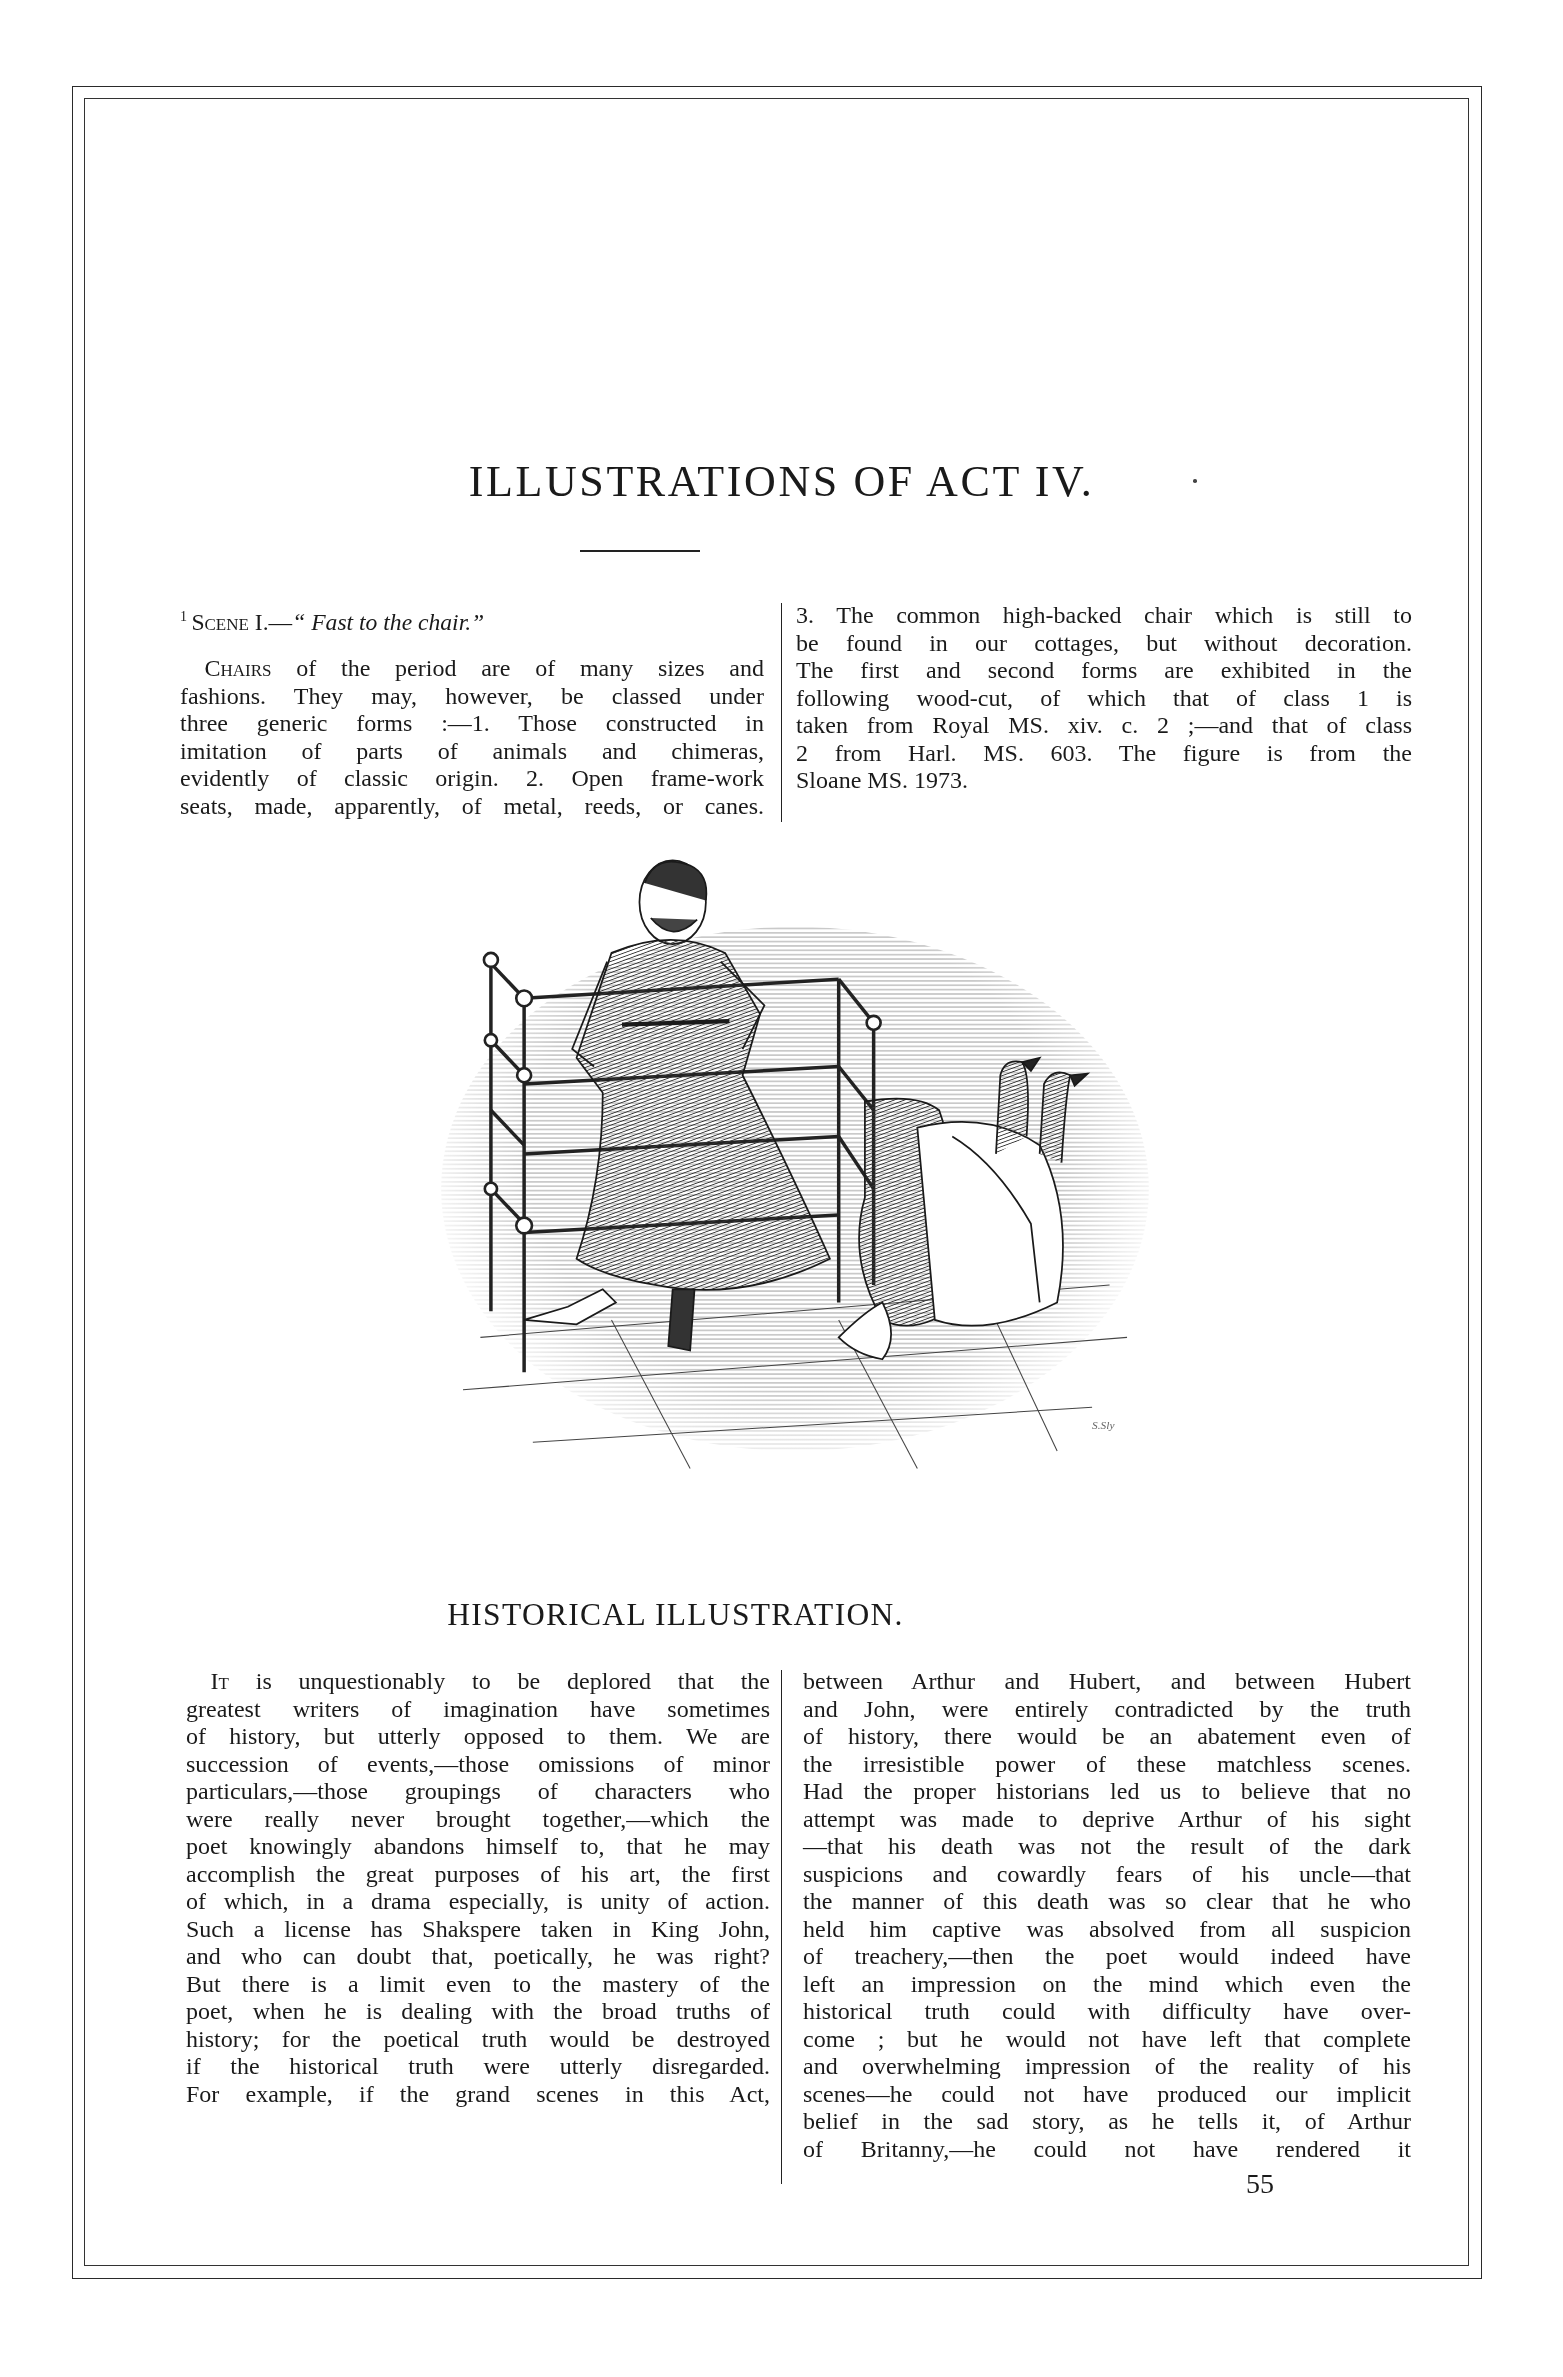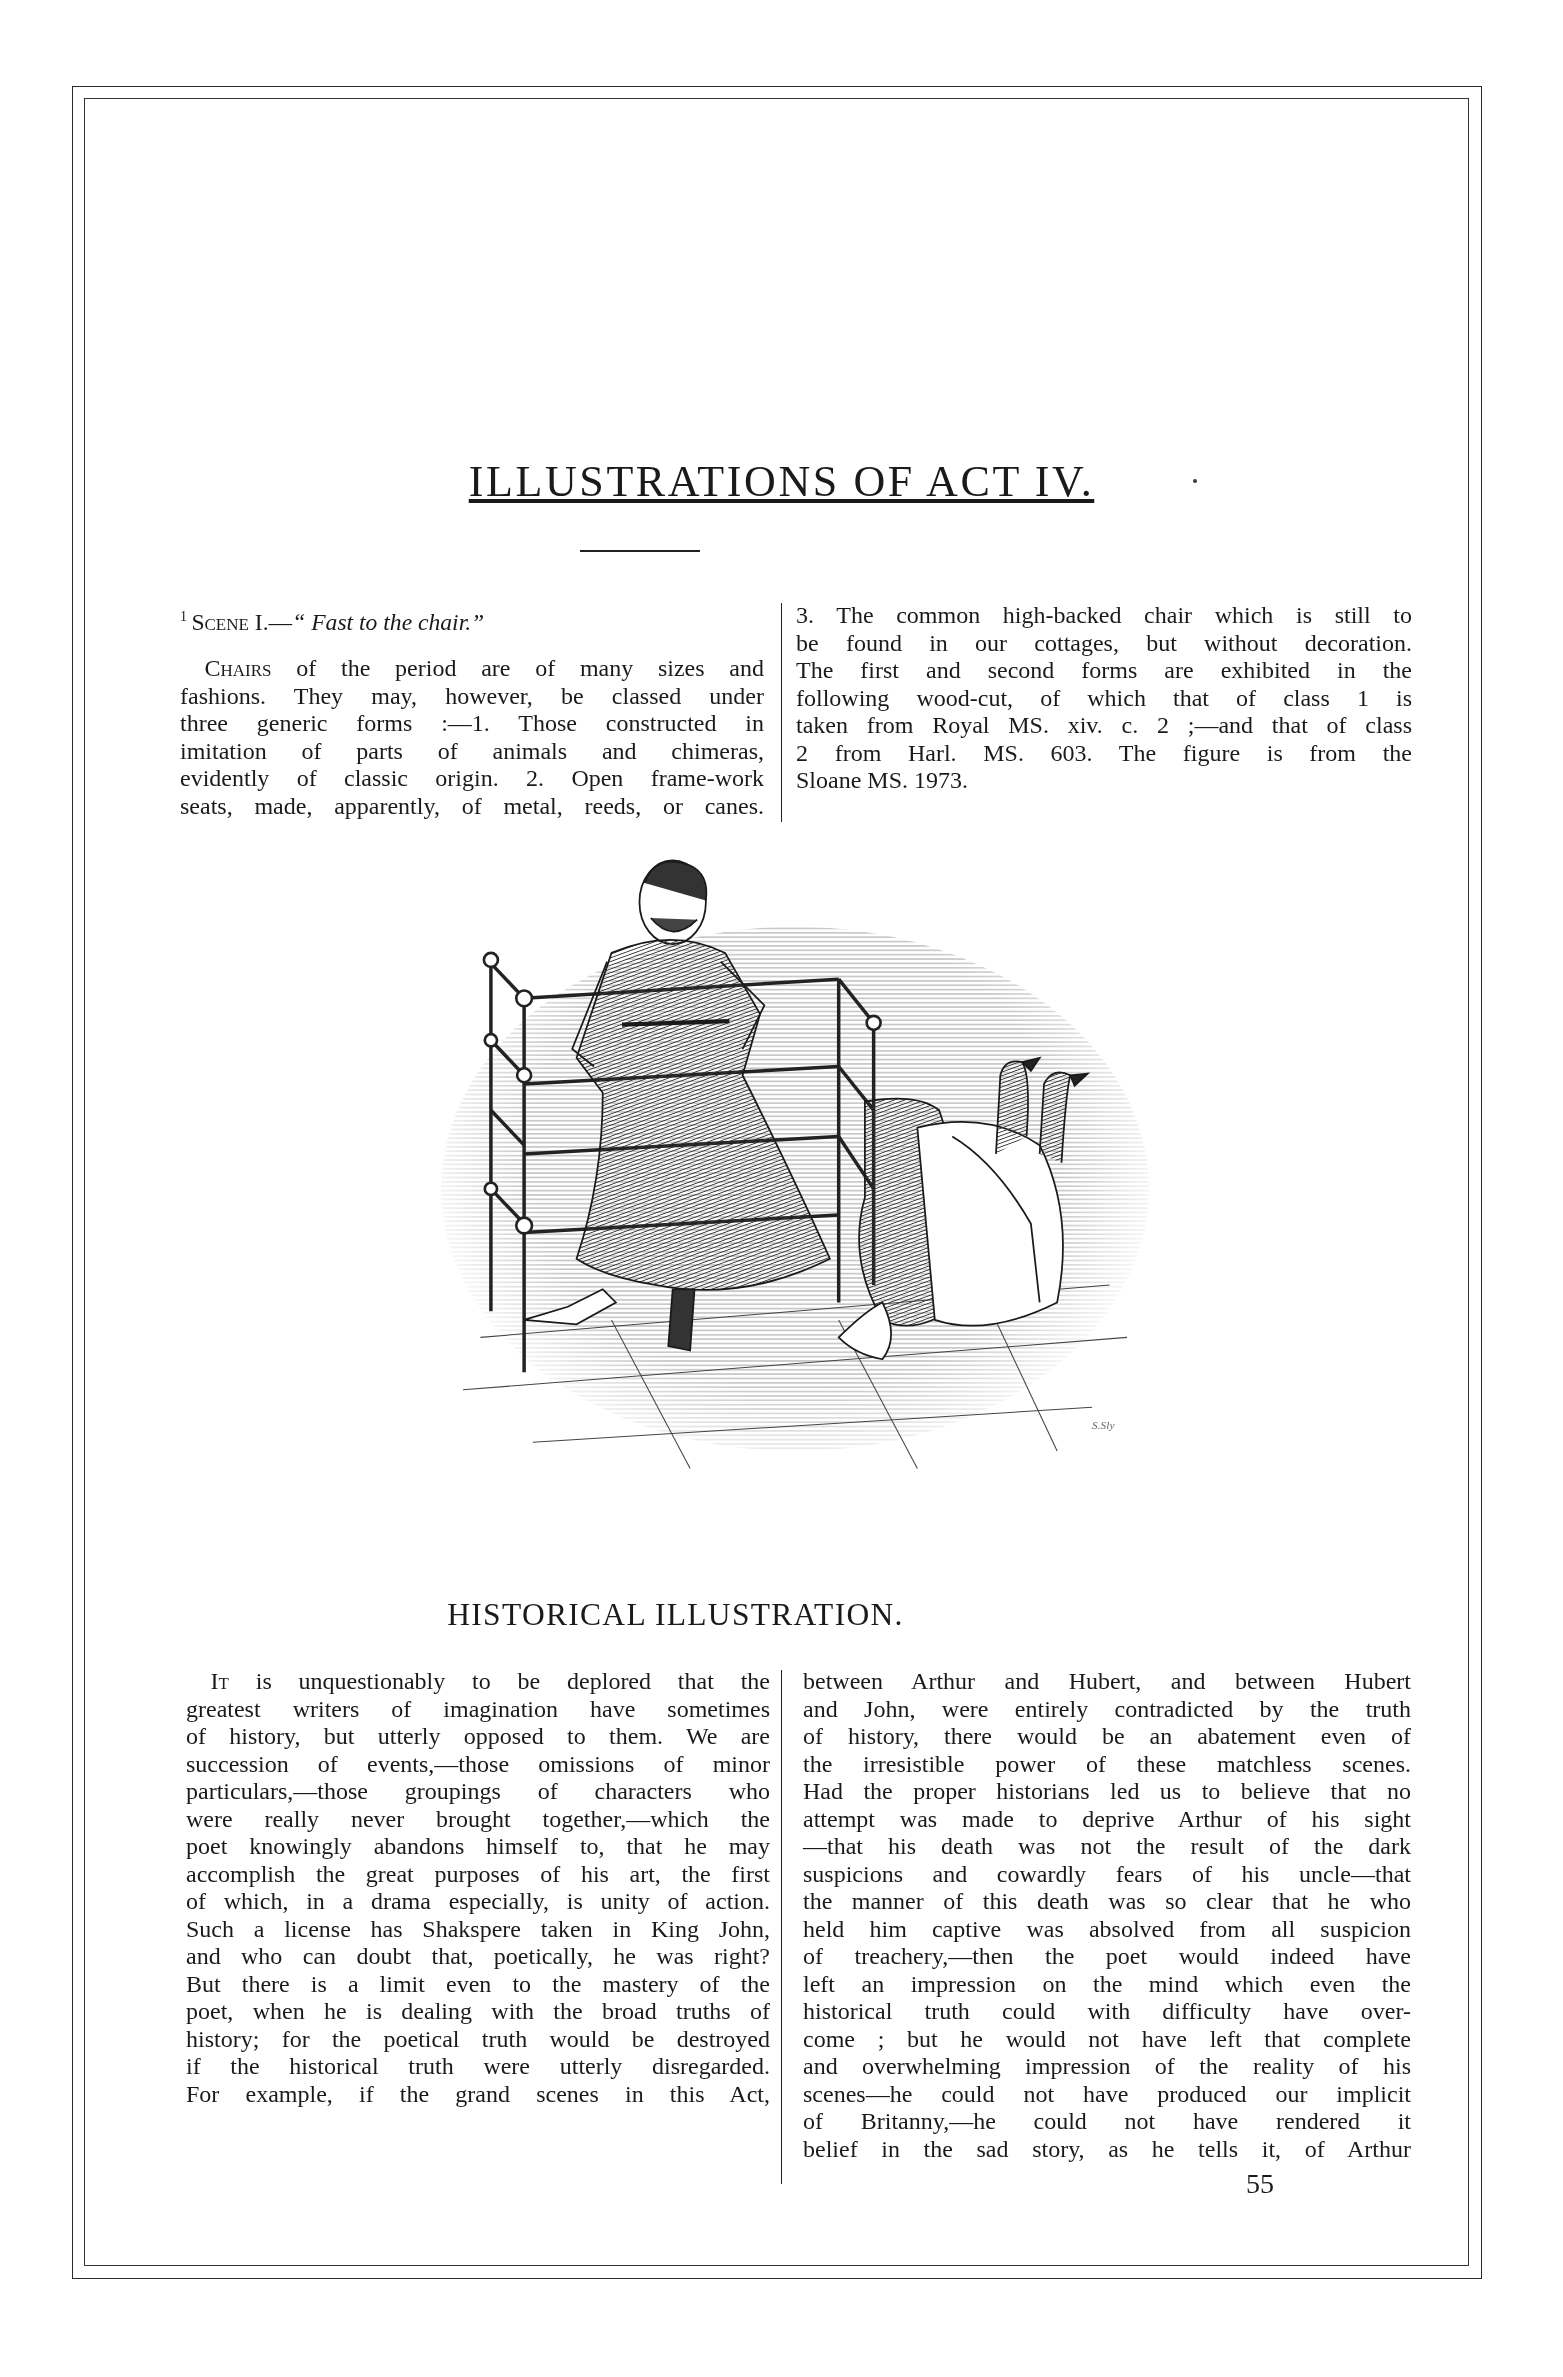--- a/index.html
+++ b/index.html
@@ -10,21 +10,21 @@
   .frame-outer {
     position: absolute; left: 72px; top: 86px; width: 1410px; height: 2193px;
     border: 1.7px solid #2a2a2a; box-sizing: border-box;
   }
   .frame-inner {
     position: absolute; left: 84px; top: 98px; width: 1385px; height: 2168px;
     border: 1.3px solid #333; box-sizing: border-box;
   }
   .title {
     position: absolute; left: 0; width: 1563px; top: 456px; text-align: center;
-    font-size: 44px; letter-spacing: 2.6px; font-weight: normal; margin: 0; text-decoration: underline;
+    font-size: 44px; letter-spacing: 2.6px; font-weight: normal; margin: 0;
   }
   .title-dot { position: absolute; left: 1193px; top: 479px; width: 3.5px; height: 3.5px; background: #444; border-radius: 50%; }
   .title-rule {
     position: absolute; left: 580px; top: 550px; width: 120px; height: 1.7px; background: #222;
   }
   .col { position: absolute; font-size: 24px; line-height: 27.5px; text-align: justify; }
   .col p { margin: 0; }
   .scene-head { text-align: left; margin-bottom: 19px !important; font-size: 23.6px; }
   .sc { font-variant: small-caps; }
   .sup { font-size: 14px; vertical-align: 8.7px; margin-right: 4.4px; }
@@ -188,18 +188,18 @@
   <p class="j">—that his death was not the result of the dark</p>
   <p class="j">suspicions and cowardly fears of his uncle—that</p>
   <p class="j">the manner of this death was so clear that he who</p>
   <p class="j">held him captive was absolved from all suspicion</p>
   <p class="j">of treachery,—then the poet would indeed have</p>
   <p class="j">left an impression on the mind which even the</p>
   <p class="j">historical truth could with difficulty have over-</p>
   <p class="j">come ; but he would not have left that complete</p>
   <p class="j">and overwhelming impression of the reality of his</p>
   <p class="j">scenes—he could not have produced our implicit</p>
+  <p class="j">belief in the sad story, as he tells it, of Arthur</p>
   <p class="j">of Britanny,—he could not have rendered it</p>
-  <p class="j">belief in the sad story, as he tells it, of Arthur</p>
 </div>
 
 <div class="page-num">55</div>
 
 
 </body></html>

